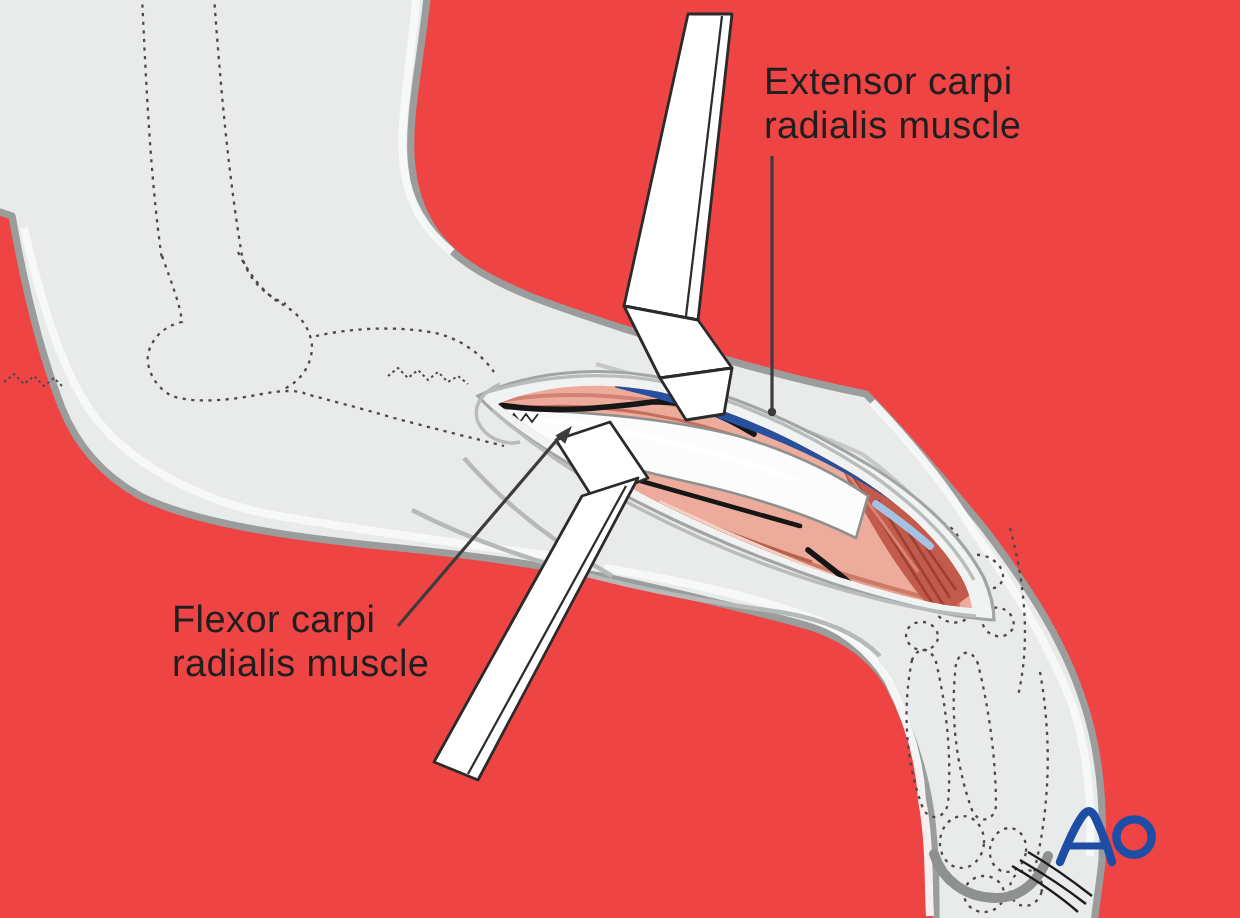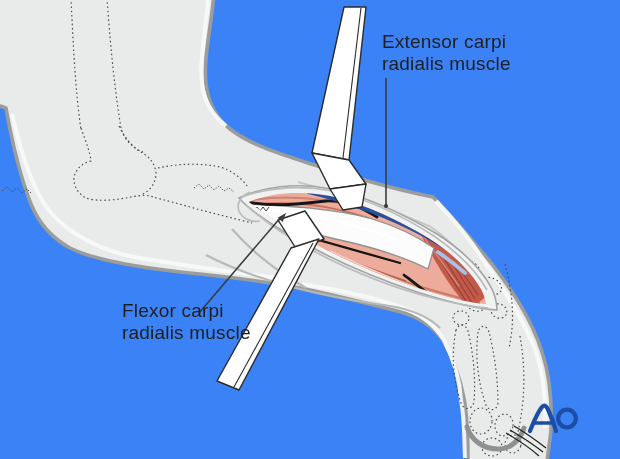--- a/index.html
+++ b/index.html
@@ -1,33 +1,33 @@
 <!DOCTYPE html>
 <html><head>
 <meta charset="utf-8">
 <style>
   html,body{margin:0;padding:0;background:#ffffff;}
   .stage{
     position:relative;
     width:620px;height:459px;
-    background:#3b82f6;
+    background:#ef4444;
     overflow:hidden;
     font-family:"Liberation Sans", sans-serif;
   }
   .stage svg{position:absolute;left:0;top:0;}
   .label{
     position:absolute;
     font-size:19px;
     line-height:21.5px;
     letter-spacing:0.2px;
     color:#1f1f1f;
     white-space:pre-line;
   }
   .label-extensor{left:382px;top:31px;}
-  .label-flexor{left:86px;top:300px;margin-left:36px;}
+  .label-flexor{left:86px;top:300px;}
 </style>
 </head>
 <body>
 
 <div class="stage">
 
 <svg width="620" height="459" viewBox="0 0 620 459">
 
   <g>
     <path d="M -6,-6 L 214,-6

